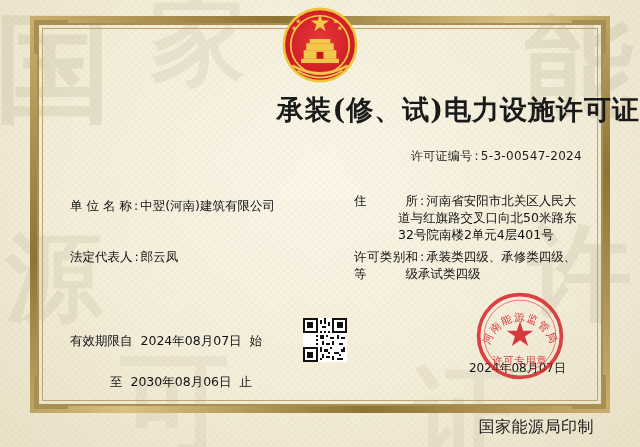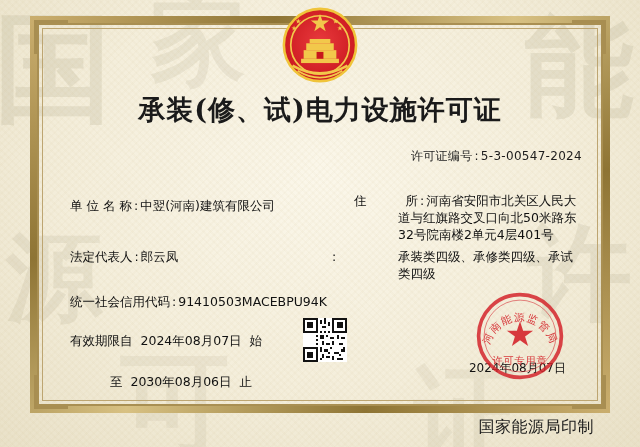--- a/index.html
+++ b/index.html
@@ -84,21 +84,21 @@
     width: 86px;
     height: 86px;
     z-index: 5;
   }
 
   
   .title {
     position: absolute;
     left: 0; right: 0;
     top: 92px;
-    text-align: center;
+    text-align: right;
     font-family: "DejaVu Serif", "Liberation Serif", serif;
     font-size: 27px;
     font-weight: bold;
     color: #1a1a1a;
     letter-spacing: 1px;
   }
 
   
   .cert-no {
     position: absolute;
@@ -261,39 +261,37 @@
   </div>
 
   <div class="field row-legal">
     <span class="flabel">法定代表人</span><span class="colon">:</span><span class="fval">郎云凤</span>
   </div>
 
   <div class="field row-unit">
     <span class="flabel">单 位 名 称</span><span class="colon">:</span><span class="fval">中翌(河南)建筑有限公司</span>
   </div>
 
-  <div class="field row-credit">
-    <span class="flabel">统一社会信用代码</span><span class="colon">:</span><span class="fval">91410503MACEBPU94K</span>
-  </div>
 
   <div class="field row-valid">
     <span class="flabel">有效期限自</span><span class="colon">&nbsp;</span><span class="fval val-underline">2024年08月07日</span>&nbsp;&nbsp;<span class="fval">始</span>
   </div>
 
   <div class="field row-valid2">
     <span class="flabel">至</span>&nbsp;&nbsp;<span class="fval val-underline">2030年08月06日</span>&nbsp;&nbsp;<span class="fval">止</span>
   </div>
 
   <div class="field row-addr">
     <span class="addr-label flabel">住所</span>
       <span class="colon" style="float:left;">:</span>
       <span class="addr-body fval">河南省安阳市北关区人民大道与红旗路交叉口向北50米路东32号院南楼2单元4层401号</span>
   </div>
 
   <div class="field row-cat">
+    <span class="cat-label flabel">许可类别和等级</span>
       <span class="colon" style="float:left;">:</span>
       <span class="cat-body fval">承装类四级、承修类四级、承试类四级</span>
   </div>
 
   <div class="qr">
     <svg viewBox="0 0 21 21" width="44" height="44" shape-rendering="crispEdges">
       <rect width="21" height="21" fill="#fff"></rect>
       <g fill="#111">
 
         <rect x="0" y="0" width="7" height="1"></rect>

